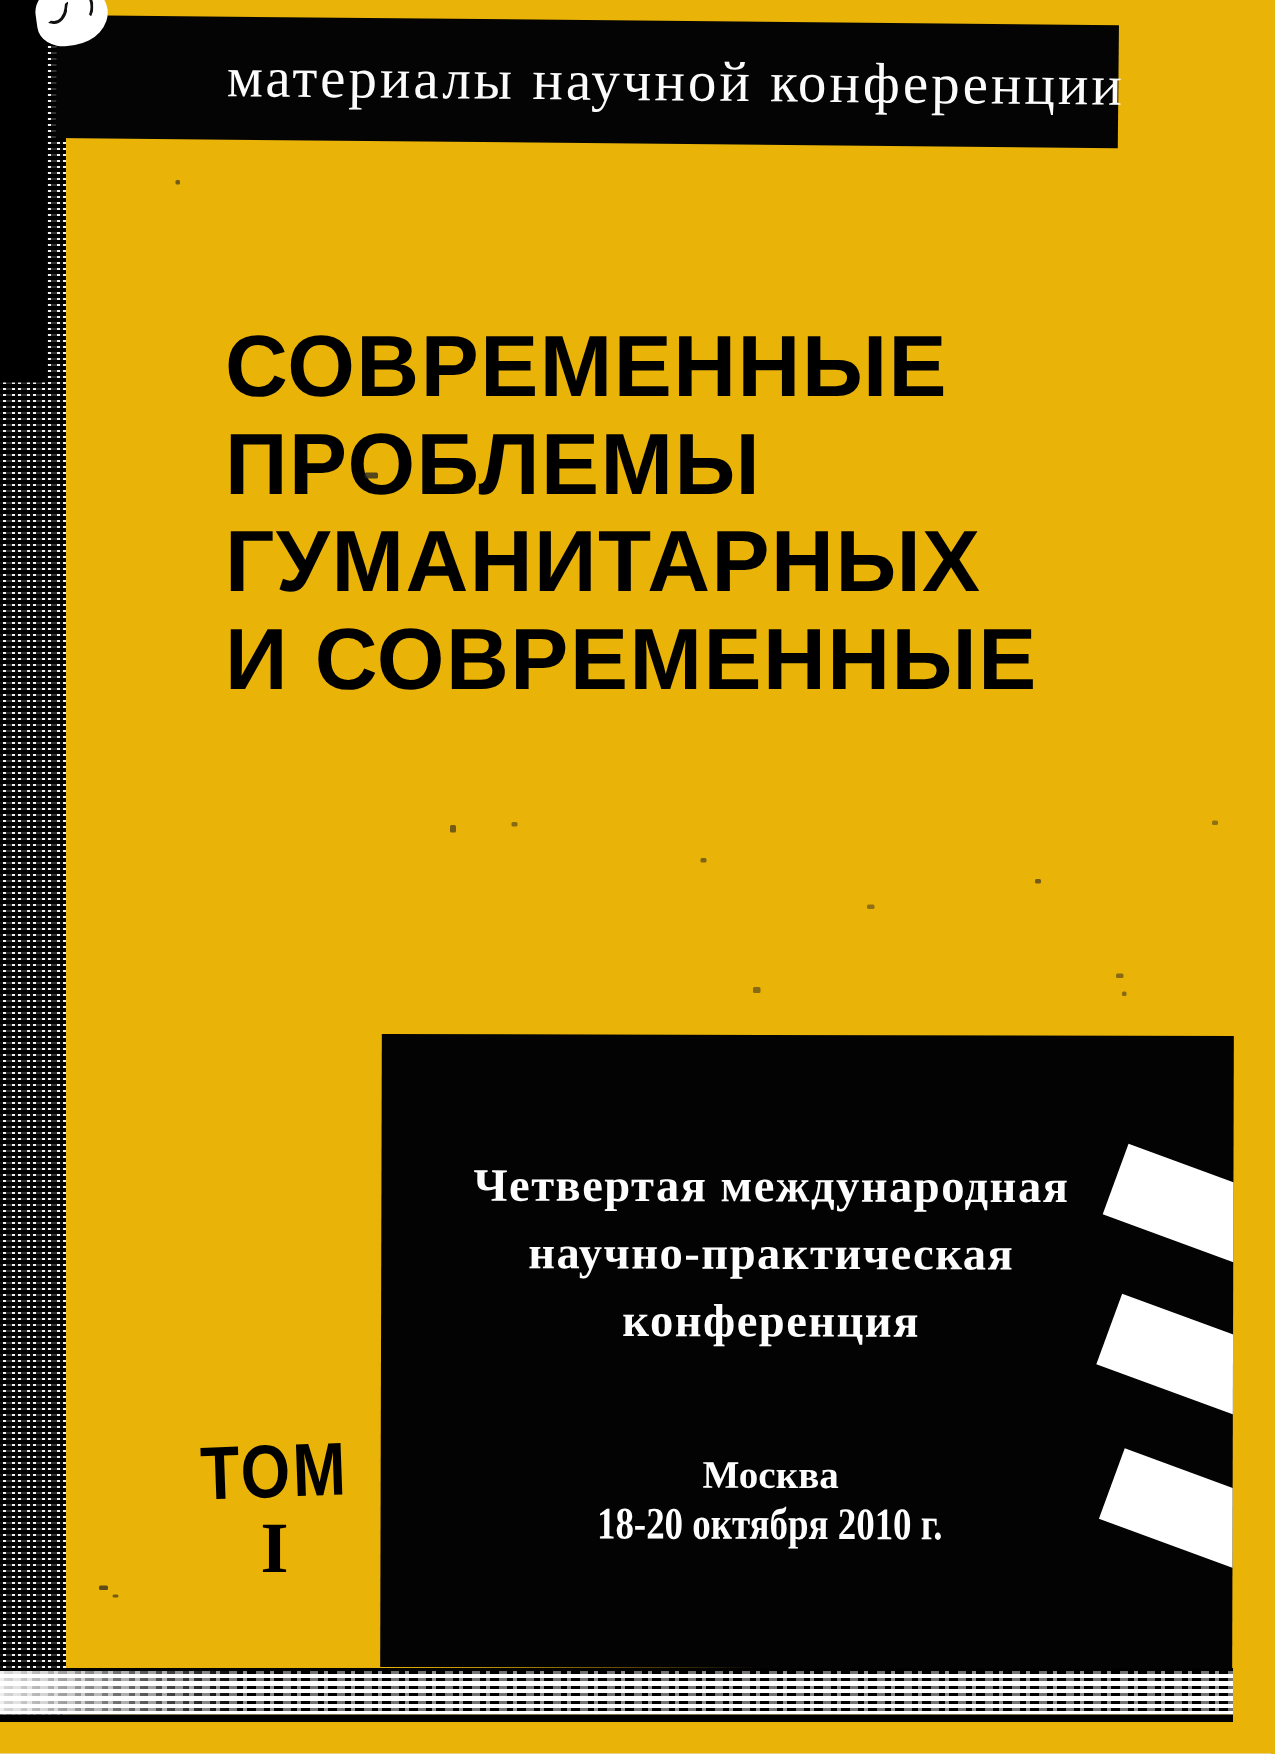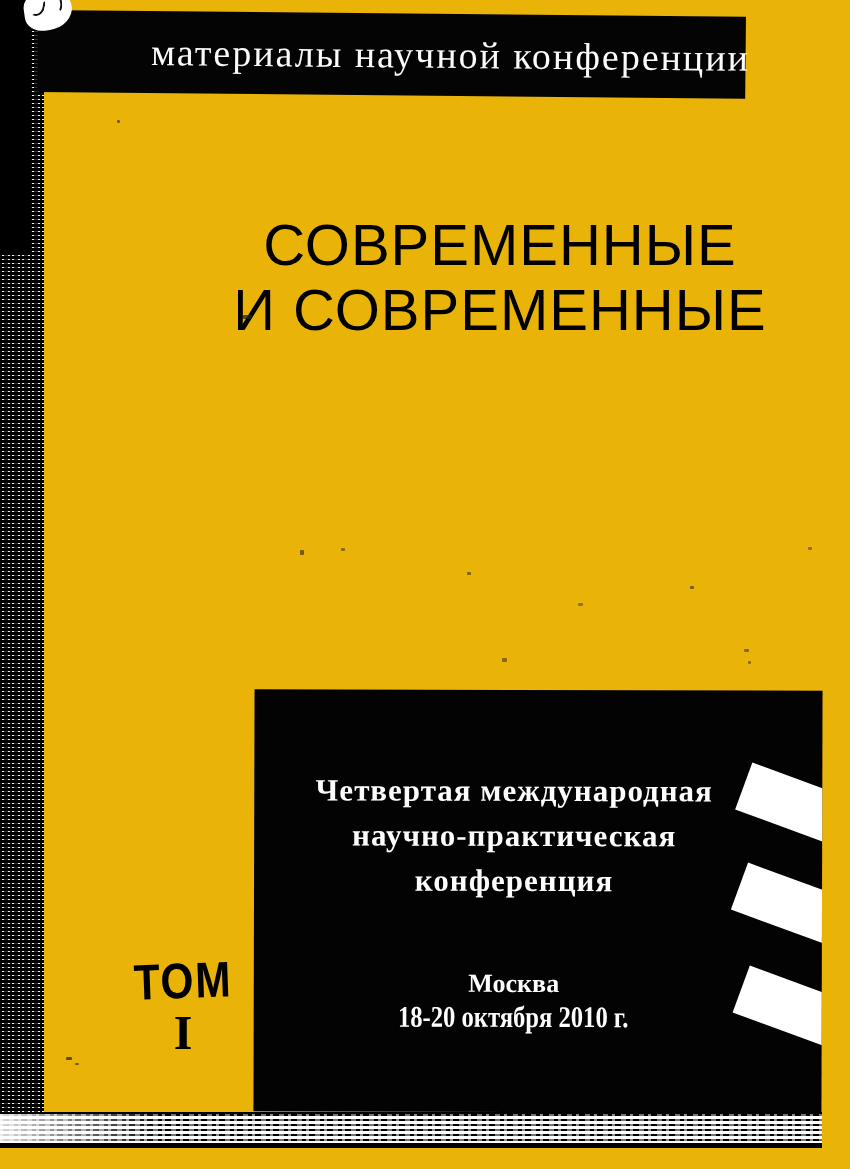--- a/index.html
+++ b/index.html
@@ -39,22 +39,22 @@
     border-radius:0 0 70% 0;transform:rotate(14deg);
   }
   .blob .sq2{
     position:absolute;left:30px;top:8px;width:5px;height:12px;
     border:2px solid #111;border-color:transparent #111 transparent transparent;
     border-radius:0 80% 80% 0;transform:rotate(8deg);
   }
   
   .title{
     position:absolute;left:150px;top:212px;width:700px;z-index:3;
-    text-align:center;color:#000;
-    font-family:"Liberation Sans",sans-serif;font-weight:400;
+    text-align:left;color:#000;
+    font-family:"Liberation Sans",sans-serif;font-weight:700;
     font-size:58px;line-height:65px;letter-spacing:1px;white-space:nowrap;
   }
   
   .panel{
     position:absolute;left:254px;top:690px;width:568px;height:422px;z-index:2;
     background:#030303;overflow:hidden;transform:rotate(0.15deg);
   }
   .stripe{
     position:absolute;width:250px;height:50px;background:#fff;
     transform:rotate(20deg);transform-origin:0 0;left:498px;
@@ -108,20 +108,22 @@
     <span class="banner-text">материалы научной конференции</span>
   </div>
 
   <div class="blob">
     <i class="sq1"></i>
     <i class="sq2"></i>
   </div>
 
   <div class="title">
     <div>СОВРЕМЕННЫЕ</div>
+    <div>ПРОБЛЕМЫ</div>
+    <div>ГУМАНИТАРНЫХ</div>
     <div>И СОВРЕМЕННЫЕ</div>
   </div>
 
   <div class="panel">
     <div class="stripe s1"></div>
     <div class="stripe s2"></div>
     <div class="stripe s3"></div>
     <div class="panel-text">
       <div class="panel-line">Четвертая международная</div>
       <div class="panel-line">научно-практическая</div>

